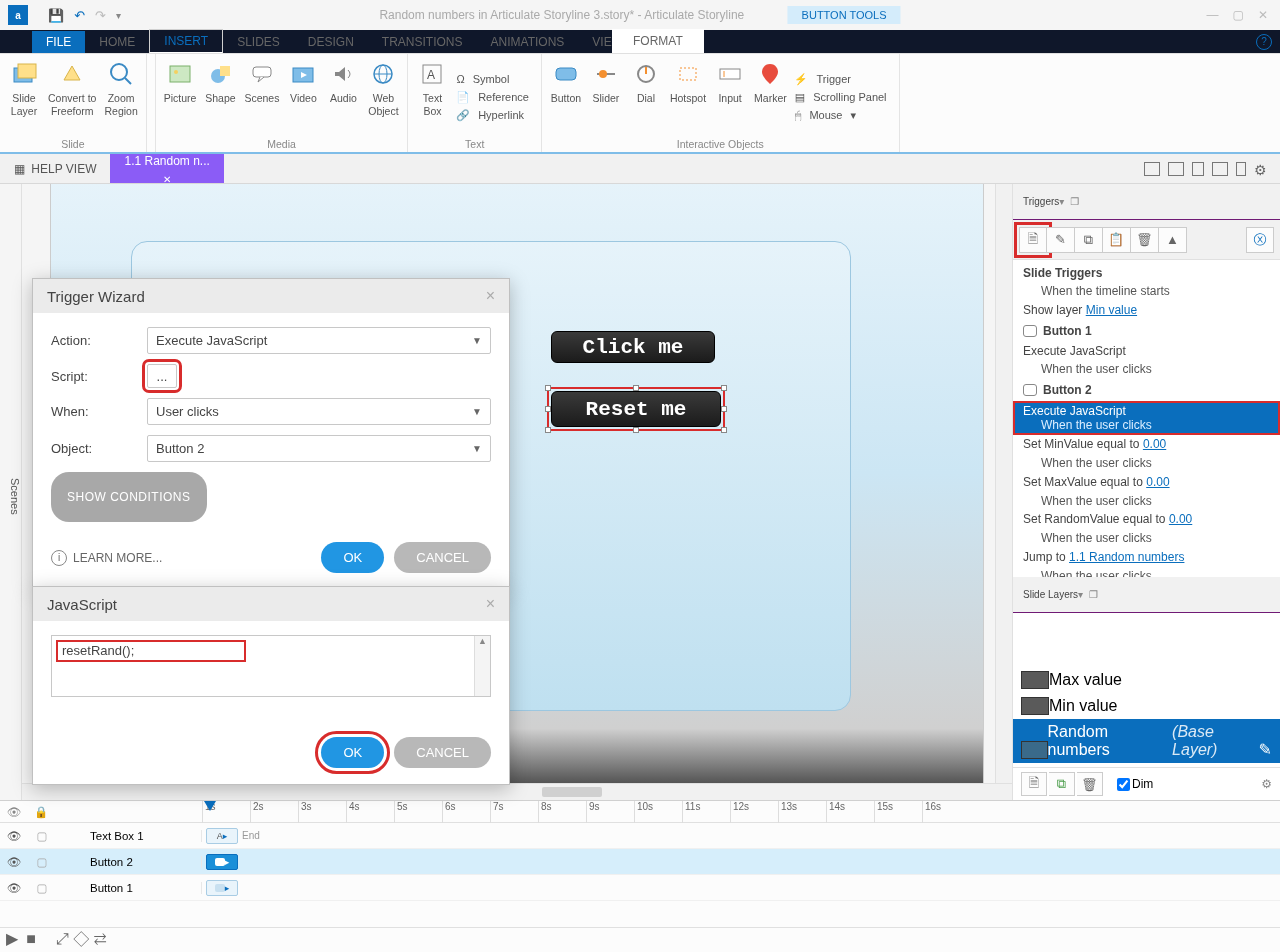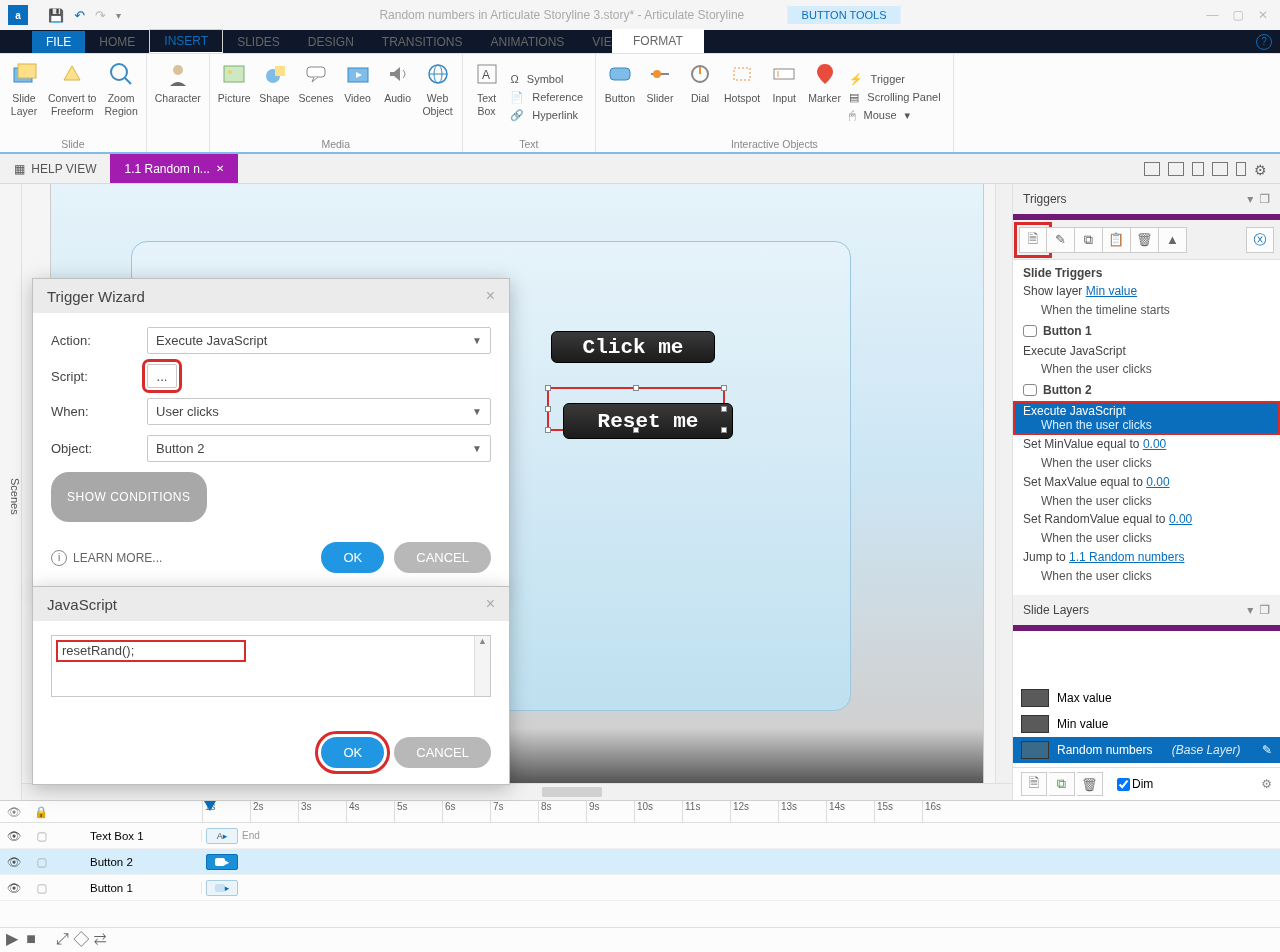--- a/index.html
+++ b/index.html
@@ -30,21 +30,21 @@
 .ribitem { display: flex; flex-direction: column; align-items: center; justify-content: flex-start; padding: 2px 4px; font-size: 10.5px; color: #555; text-align:center; line-height:1.2; }
 .ribicon { width: 32px; height: 32px; margin-bottom: 2px; display: flex; align-items: center; justify-content: center; }
 .riblabel { white-space: pre-line; }
 .grouplabel { font-size: 10.5px; color: #888; text-align: center; padding-bottom: 2px; }
 .rib-smallcol { display:flex; flex-direction:column; justify-content:center; font-size:11px; color:#555; gap:2px; }
 .rib-smallcol span { display:flex; align-items:center; gap:4px; padding:1px 4px;}
 
 
 .doctabs { height: 30px; background: #f1f1f1; display: flex; align-items: stretch; border-bottom: 1px solid #d8d8d8; }
 .doctab { display: flex; align-items: center; padding: 0 14px; font-size: 12px; color: #555; gap:6px; }
-.doctab.active { background: #a21caf; color: #fff; position:relative; }
+.doctab.active { background: #8b5cf6; color: #fff; position:relative;flex-direction:column; }
 .doctab.active .close { color:#fff; }
 .doctabs .right-icons { margin-left: auto; display: flex; align-items: center; gap: 8px; padding-right: 10px; color:#666; }
 .right-icons span { width:16px;height:14px;border:1.5px solid #777; }
 
 
 .workspace { position: relative; height: 616px; display: flex; }
 .scenes-tab { width: 22px; background: #f5f5f5; border-right: 1px solid #e0e0e0; writing-mode: vertical-rl; text-align: center; font-size: 11px; color: #555; padding-top: 8px; }
 .canvas-area { flex: 1; position: relative; background: #f5f5f5; overflow:hidden; }
 .slide-preview { position: absolute; left: 28px; top: -4px; right: 28px; background: linear-gradient(#e6f3fa 0%, #cce6f4 40%, #d0d0d0 75%, #2b2b2b 85%); height: 732px; border:1px solid #ccc; }
 .slide-inner { position:absolute; left:80px; top:60px; width:720px; height:470px; background: linear-gradient(#e6f3fa, #bfe0f0); border:1px solid #9cc7e0; border-radius:16px; }
@@ -52,41 +52,41 @@
 .dark-btn.clickme { left:500px; top:150px; }
 .dark-btn.resetme { left:500px; top:210px; width:170px; height:36px;}
 .resetme-wrap { position:absolute; left:496px; top:206px; width:178px; height:44px; border:2px solid #d82c2c; }
 .resetme-wrap .handle { position:absolute; width:6px;height:6px;background:#fff;border:1px solid #888; }
 .canvas-scroll-h { position:absolute; bottom:0; left:0; right:0; height:17px; background:#f1f1f1; border-top:1px solid #e0e0e0;}
 .canvas-scroll-v { position:absolute; top:0; right:0; bottom:17px; width:17px; background:#f1f1f1; border-left:1px solid #e0e0e0;}
 .canvas-scroll-h .thumb { position:absolute; left:520px; width:60px; top:3px; bottom:3px; background:#d0d0d0; border-radius:2px;}
 
 
 .rightpanel { width: 268px; display: flex; flex-direction: column; border-left: 1px solid #e0e0e0;}
-.panel-head { height: 36px; background:#f1f1f1; display:flex; align-items:center; padding:0 10px; font-size:12px; color:#444; justify-content:space-between; border-bottom:6px solid #701a75;}
+.panel-head { height: 36px; background:#f1f1f1; display:flex; align-items:center; padding:0 10px; font-size:10px; color:#444; border-bottom:1px solid #701a75;}
 .panel-head .ricons { display:flex; gap:6px; color:#888; }
 .panel-toolbar { height: 40px; background:#f1f1f1; display:flex; align-items:center; padding:0 6px; gap:0; border-bottom:1px solid #e0e0e0; justify-content:space-between;}
 .panel-toolbar .toolgroup { display:flex; }
 .toolbtn { width:28px; height:26px; border:1px solid #ccc; display:flex;align-items:center;justify-content:center; color:#666; background:#fcfcfc; font-size:13px;}
 .toolbtn + .toolbtn { border-left:none; }
 .toolbtn.highlighted { outline:3px solid #d82c2c; outline-offset:2px; }
 .trigger-list { flex:1; overflow:auto; font-size:12px; color:#444; }
 .tl-section { padding: 6px 10px 2px 10px; font-weight:600; color:#444; }
 .tl-line { padding: 1px 10px 1px 10px; line-height:1.4; }
 .tl-line.sub { padding-left: 28px; color:#555;}
 .tl-link { color:#0a6ebd; text-decoration:underline; }
 .tl-objhead { display:flex; align-items:center; gap:6px; padding:4px 10px; font-weight:600;}
 .tl-objhead .sq { width:14px;height:12px;border:1px solid #888;border-radius:3px;}
 .tl-selected { background:#0a6ebd; color:#fff; padding:3px 10px; position:relative;}
 .tl-selected::after { content:""; position:absolute; inset:0; border:2px solid #d82c2c; pointer-events:none; }
 .tl-selected .sub { color:#dbeeff; padding-left:18px; display:block; }
 
 
 .layers-list { padding:4px 0; }
-.layer-row { display:flex; align-items:center; padding:4px 8px; font-size:12px; gap:8px; }
+.layer-row { display:flex; align-items:flex-end; padding:4px 8px; font-size:16px; gap:0; }
 .layer-row.base { background:#0a6ebd; color:#fff; }
 .layer-thumb { width:28px; height:18px; background:#5a5a5a; border:1px solid #333; }
 .layers-toolbar { display:flex; align-items:center; padding:4px 8px; gap:2px; border-top:1px solid #e0e0e0; font-size:12px;}
 .layers-toolbar .toolbtn { width:26px;height:24px; }
 
 
 .timeline { height: 152px; border-top:1px solid #d0d0d0; display:flex; flex-direction:column; background:#fcfcfc;}
 .timeline-ruler { height:22px; border-bottom:1px solid #e0e0e0; display:flex; font-size:10px; color:#666; position:relative; padding-left:205px;}
 .timeline-ruler .tick { width:48px; border-left:1px solid #ddd; display:flex; align-items:flex-start; padding-left:2px;}
 .timeline-ruler .playhead { position:absolute; left:206px; top:0; width:0;height:0; border-left:6px solid transparent; border-right:6px solid transparent; border-top:10px solid #0a6ebd;}
@@ -194,31 +194,20 @@
               <line x1="18" y1="18" x2="24" y2="24" stroke="#3a8ac4" stroke-width="2"></line>
             </svg>
           </div>
           <div class="riblabel">Zoom
 Region</div>
         </div>
     </div>
     <div class="grouplabel">Slide</div>
   </div>
   <div class="ribgroup">
-    <div class="items">
-      <div class="ribitem">
-          <div class="ribicon">
-            <svg width="28" height="28">
-              <circle cx="14" cy="10" r="5" fill="#d8c29a"></circle>
-              <path d="M6 26 Q14 18 22 26" fill="#6a6a6a"></path>
-            </svg>
-          </div>
-          <div class="riblabel">Character</div>
-        </div>
-    </div>
     <div class="grouplabel"></div>
   </div>
   <div class="ribgroup">
     <div class="items">
       <div class="ribitem">
           <div class="ribicon">
             <svg width="24" height="24">
               <rect x="2" y="4" width="20" height="16" fill="#cde8c3" stroke="#7ab06a"></rect>
               <circle cx="8" cy="10" r="2" fill="#f4d060"></circle>
             </svg>
@@ -377,21 +366,21 @@
   </div>
 </div>
 
 <div class="workspace">
   <div class="scenes-tab">Scenes</div>
   <div class="canvas-area">
     <div class="slide-preview">
       <div class="slide-inner"></div>
       <div class="dark-btn clickme">Click me</div>
       <div class="resetme-wrap">
-        <div class="dark-btn resetme" style="position:static;margin:14px">Reset me</div>
+        <div class="dark-btn resetme" style="position:static;margin:2px">Reset me</div>
         <div class="handle" style="left:-4px;top:-4px"></div>
           <div class="handle" style="right:-4px;top:-4px"></div>
         <div class="handle" style="left:-4px;bottom:-4px"></div>
           <div class="handle" style="right:-4px;bottom:-4px"></div>
         <div class="handle" style="left:50%;top:-4px;margin-left:-3px"></div>
           <div class="handle" style="left:50%;bottom:-4px;margin-left:-3px"></div>
         <div class="handle" style="top:50%;left:-4px;margin-top:-3px"></div>
           <div class="handle" style="top:50%;right:-4px;margin-top:-3px"></div>
       </div>
 
@@ -418,22 +407,22 @@
         <div class="toolbtn">📋</div>
         <div class="toolbtn">🗑</div>
         <div class="toolbtn">▲</div>
       </div>
       <div class="toolgroup">
           <div class="toolbtn" style="color:#0a6ebd">ⓧ</div>
         </div>
     </div>
     <div class="trigger-list">
       <div class="tl-section">Slide Triggers</div>
+      <div class="tl-line sub">When the timeline starts</div>
       <div class="tl-line"><span>Show layer</span> <a class="tl-link">Min value</a></div>
-      <div class="tl-line sub">When the timeline starts</div>
       <div class="tl-objhead">
           <span class="sq"></span>
           <span>Button 1</span>
         </div>
       <div class="tl-line">Execute JavaScript</div>
       <div class="tl-line sub">When the user clicks</div>
       <div class="tl-objhead">
           <span class="sq"></span>
           <span>Button 2</span>
         </div>

